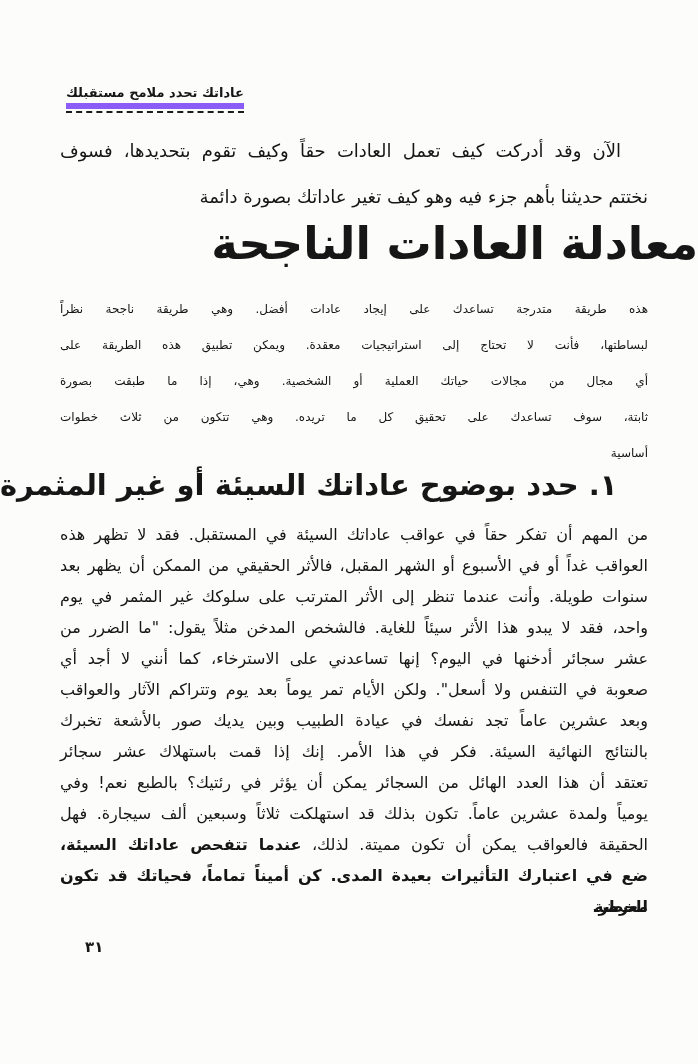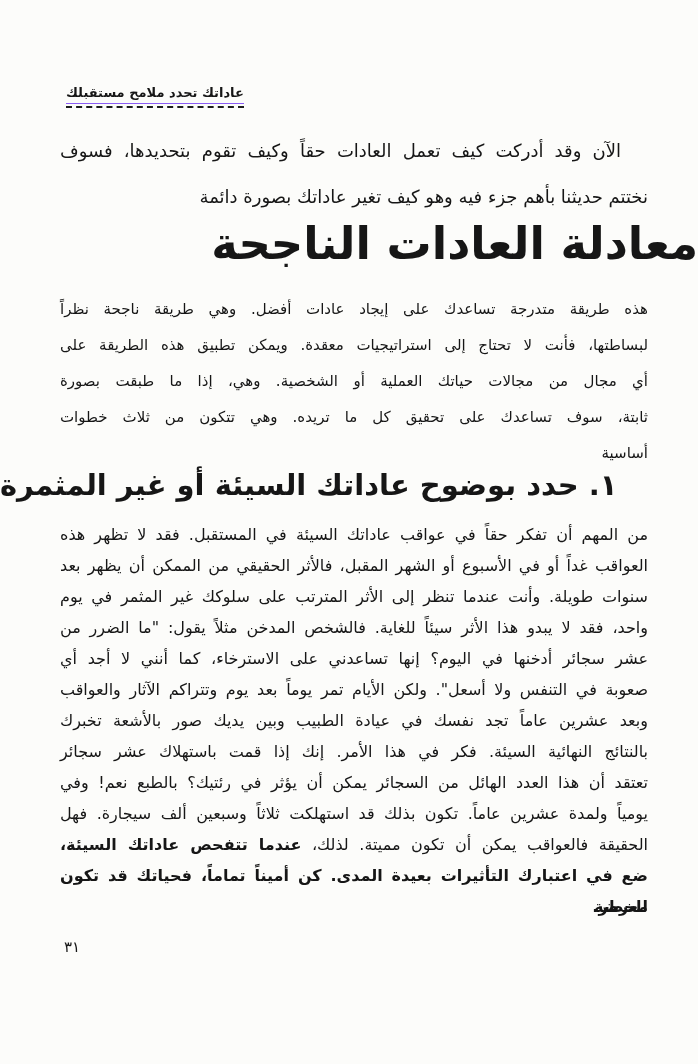--- a/index.html
+++ b/index.html
@@ -22,21 +22,21 @@
     left: 66px;
     direction: rtl;
     text-align: left;
   }
   .running-header .hdr-text {
     display: inline-block;
     font-size: 13px;
     font-weight: bold;
     letter-spacing: 0.5px;
     padding-bottom: 3px;
-    border-bottom: 1px solid #8b5cf6;
+    border-bottom: 6px solid #8b5cf6;
   }
   .running-header .hdr-dashes {
     height: 0;
     margin-top: 2px;
     border-bottom: 2px dashed #1c1c1c;
   }
   
   .textblock {
     position: absolute;
     left: 60px;
@@ -49,21 +49,21 @@
     white-space: normal;
   }
   .textblock .line.last {
     text-align: right;
     text-align-last: right;
   }
   .textblock .line.indent { text-indent: 27px; }
   .textblock .line .bold { font-weight: bold; }
   .intro-block { top: 128px; font-size: 18px; }
   .intro-block .line { line-height: 46px; height: 46px; }
-  .method-block { top: 291px; font-size: 15px; }
+  .method-block { top: 291px; font-size: 12px; }
   .method-block .line { line-height: 36px; height: 36px; }
   .body-block { top: 519px; font-size: 16px; }
   .body-block .line { line-height: 31px; height: 31px; }
   
   .main-title {
     position: absolute;
     top: 208px;
     left: 0;
     right: 0;
     text-align: right;
@@ -80,23 +80,23 @@
     right: 0;
     text-align: left;
     font-size: 29px;
     line-height: 52px;
     font-weight: bold;
   }
   
   .page-number {
     position: absolute;
     top: 938px;
-    left: 64px;
+    left: 85px;
     font-size: 15px;
-    font-weight: normal;
+    font-weight: bold;
   }
 </style>
 </head>
 <body>
 
 <div class="page">
 
   <div class="running-header">
     <span class="hdr-text">عاداتك تحدد ملامح مستقبلك</span>
     <div class="hdr-dashes"></div>

